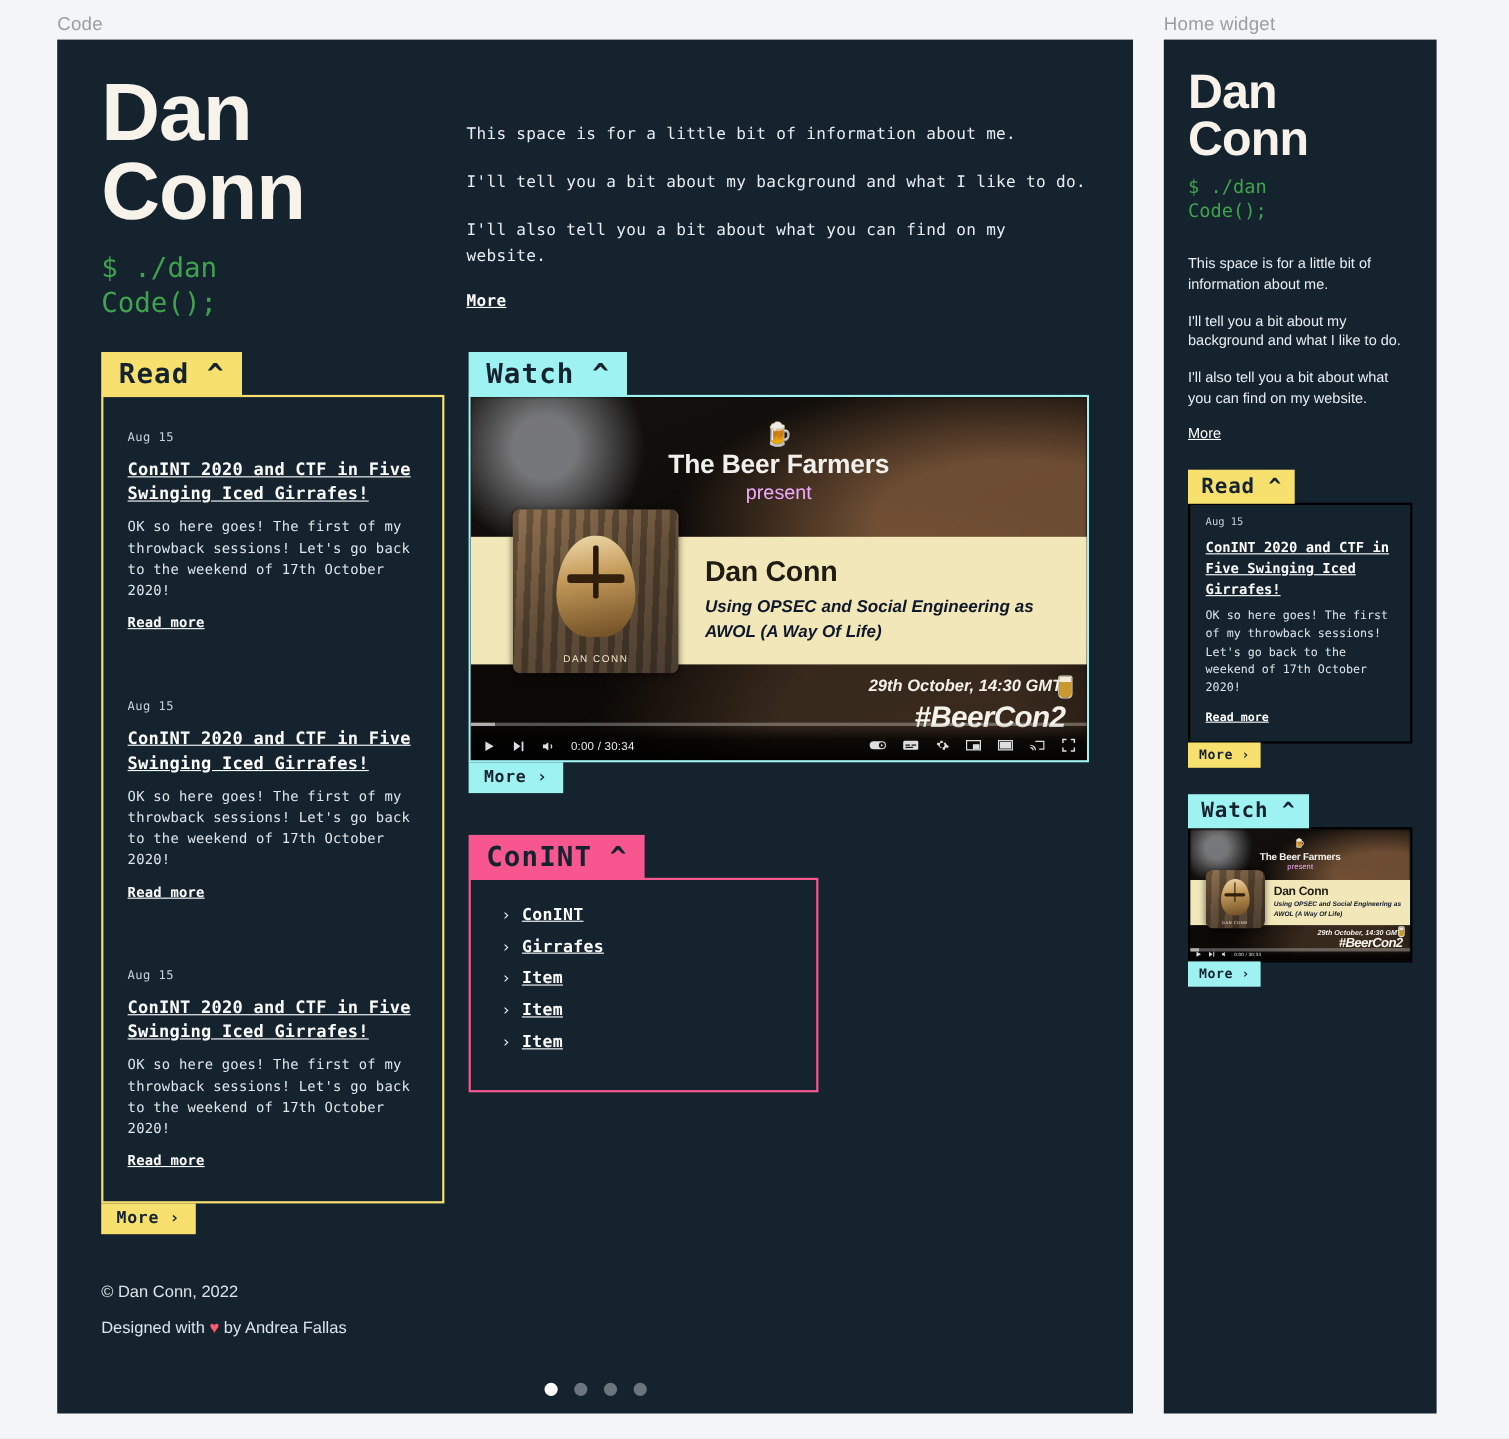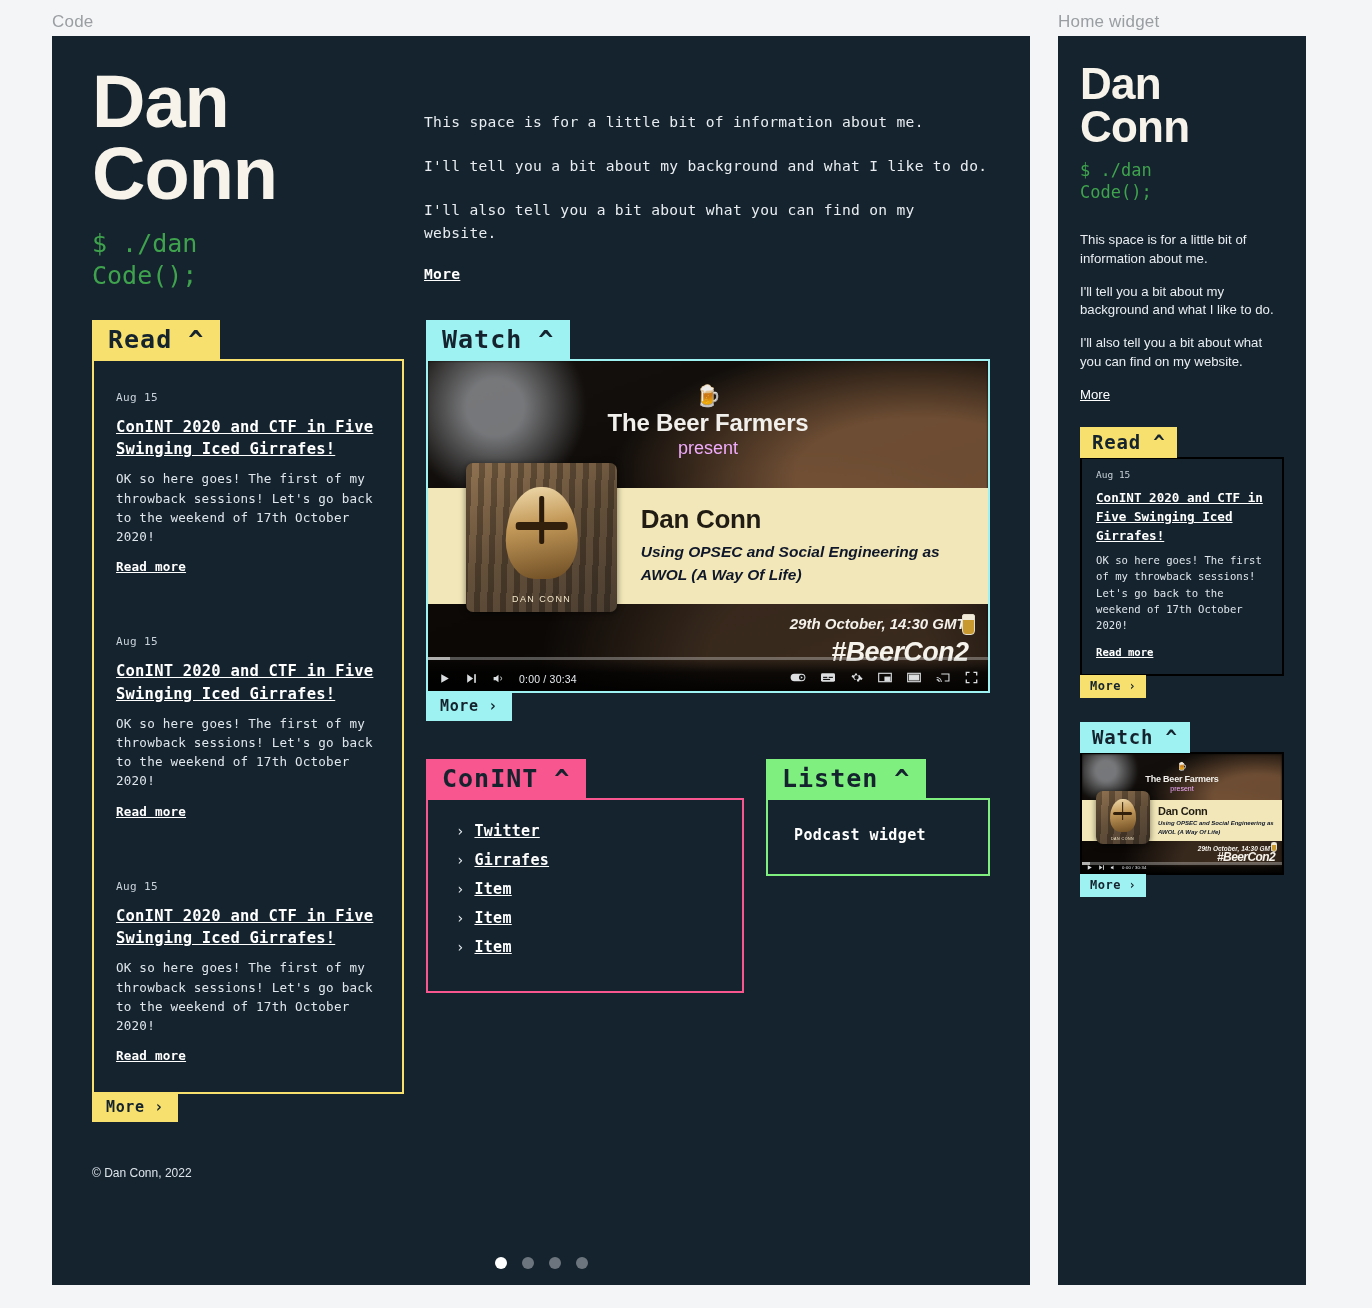--- a/index.html
+++ b/index.html
@@ -281,21 +281,21 @@
   }
   .listen-panel { padding: 26px 22px 30px 26px; }
   .listen-text {
     font-family: "DejaVu Sans Mono", monospace;
     font-weight: bold; font-size: 15px; color: #ffffff; letter-spacing: .4px;
   }
 
   .footer { padding: 44px 40px 0 40px; }
   .footer p {
     font-family: "Liberation Sans", sans-serif;
-    font-size: 12px; color: #dde4ea; margin-bottom: 16px;
+    font-size: 15px; color: #dde4ea; margin-bottom: 16px;
   }
   .heart { color: #ff5a6e; }
 
   .dots {
     position: absolute; left: 0; right: 0; bottom: 16px;
     display: flex; justify-content: center; gap: 15px;
   }
   .dot { width: 12px; height: 12px; border-radius: 50%; background: #6c757d; }
   .dot.active { background: #ffffff; }
 
@@ -540,21 +540,21 @@
         </div>
 
         <div class="connect-listen">
 
           <div class="col-connect">
             <div class="tab tab-pink">ConINT ^</div>
             <div class="panel panel-pink connect-panel">
               <ul class="connect-list">
                 <li>
                   <span class="connect-caret">›</span>
-                  <a href="#" class="connect-link">Twitter</a>
+                  <a href="#" class="connect-link">ConINT</a>
                 </li>
                 <li>
                   <span class="connect-caret">›</span>
                   <a href="#" class="connect-link">Girrafes</a>
                 </li>
                 <li>
                   <span class="connect-caret">›</span>
                   <a href="#" class="connect-link">Item</a>
                 </li>
                 <li>
@@ -562,33 +562,28 @@
                   <a href="#" class="connect-link">Item</a>
                 </li>
                 <li>
                   <span class="connect-caret">›</span>
                   <a href="#" class="connect-link">Item</a>
                 </li>
               </ul>
             </div>
           </div>
 
-          <div class="col-listen">
-            <div class="tab tab-green">Listen ^</div>
-            <div class="panel panel-green listen-panel">
-              <div class="listen-text">Podcast widget</div>
-            </div>
-          </div>
 
         </div>
       </div>
     </div>
 
     <div class="footer">
       <p>© Dan Conn, 2022</p>
+      <p><span>Designed with </span><span class="heart">♥</span><span> by Andrea Fallas</span></p>
     </div>
 
     <div class="dots">
       <span class="dot active"></span>
       <span class="dot"></span>
       <span class="dot"></span>
       <span class="dot"></span>
     </div>
   </div>
 

